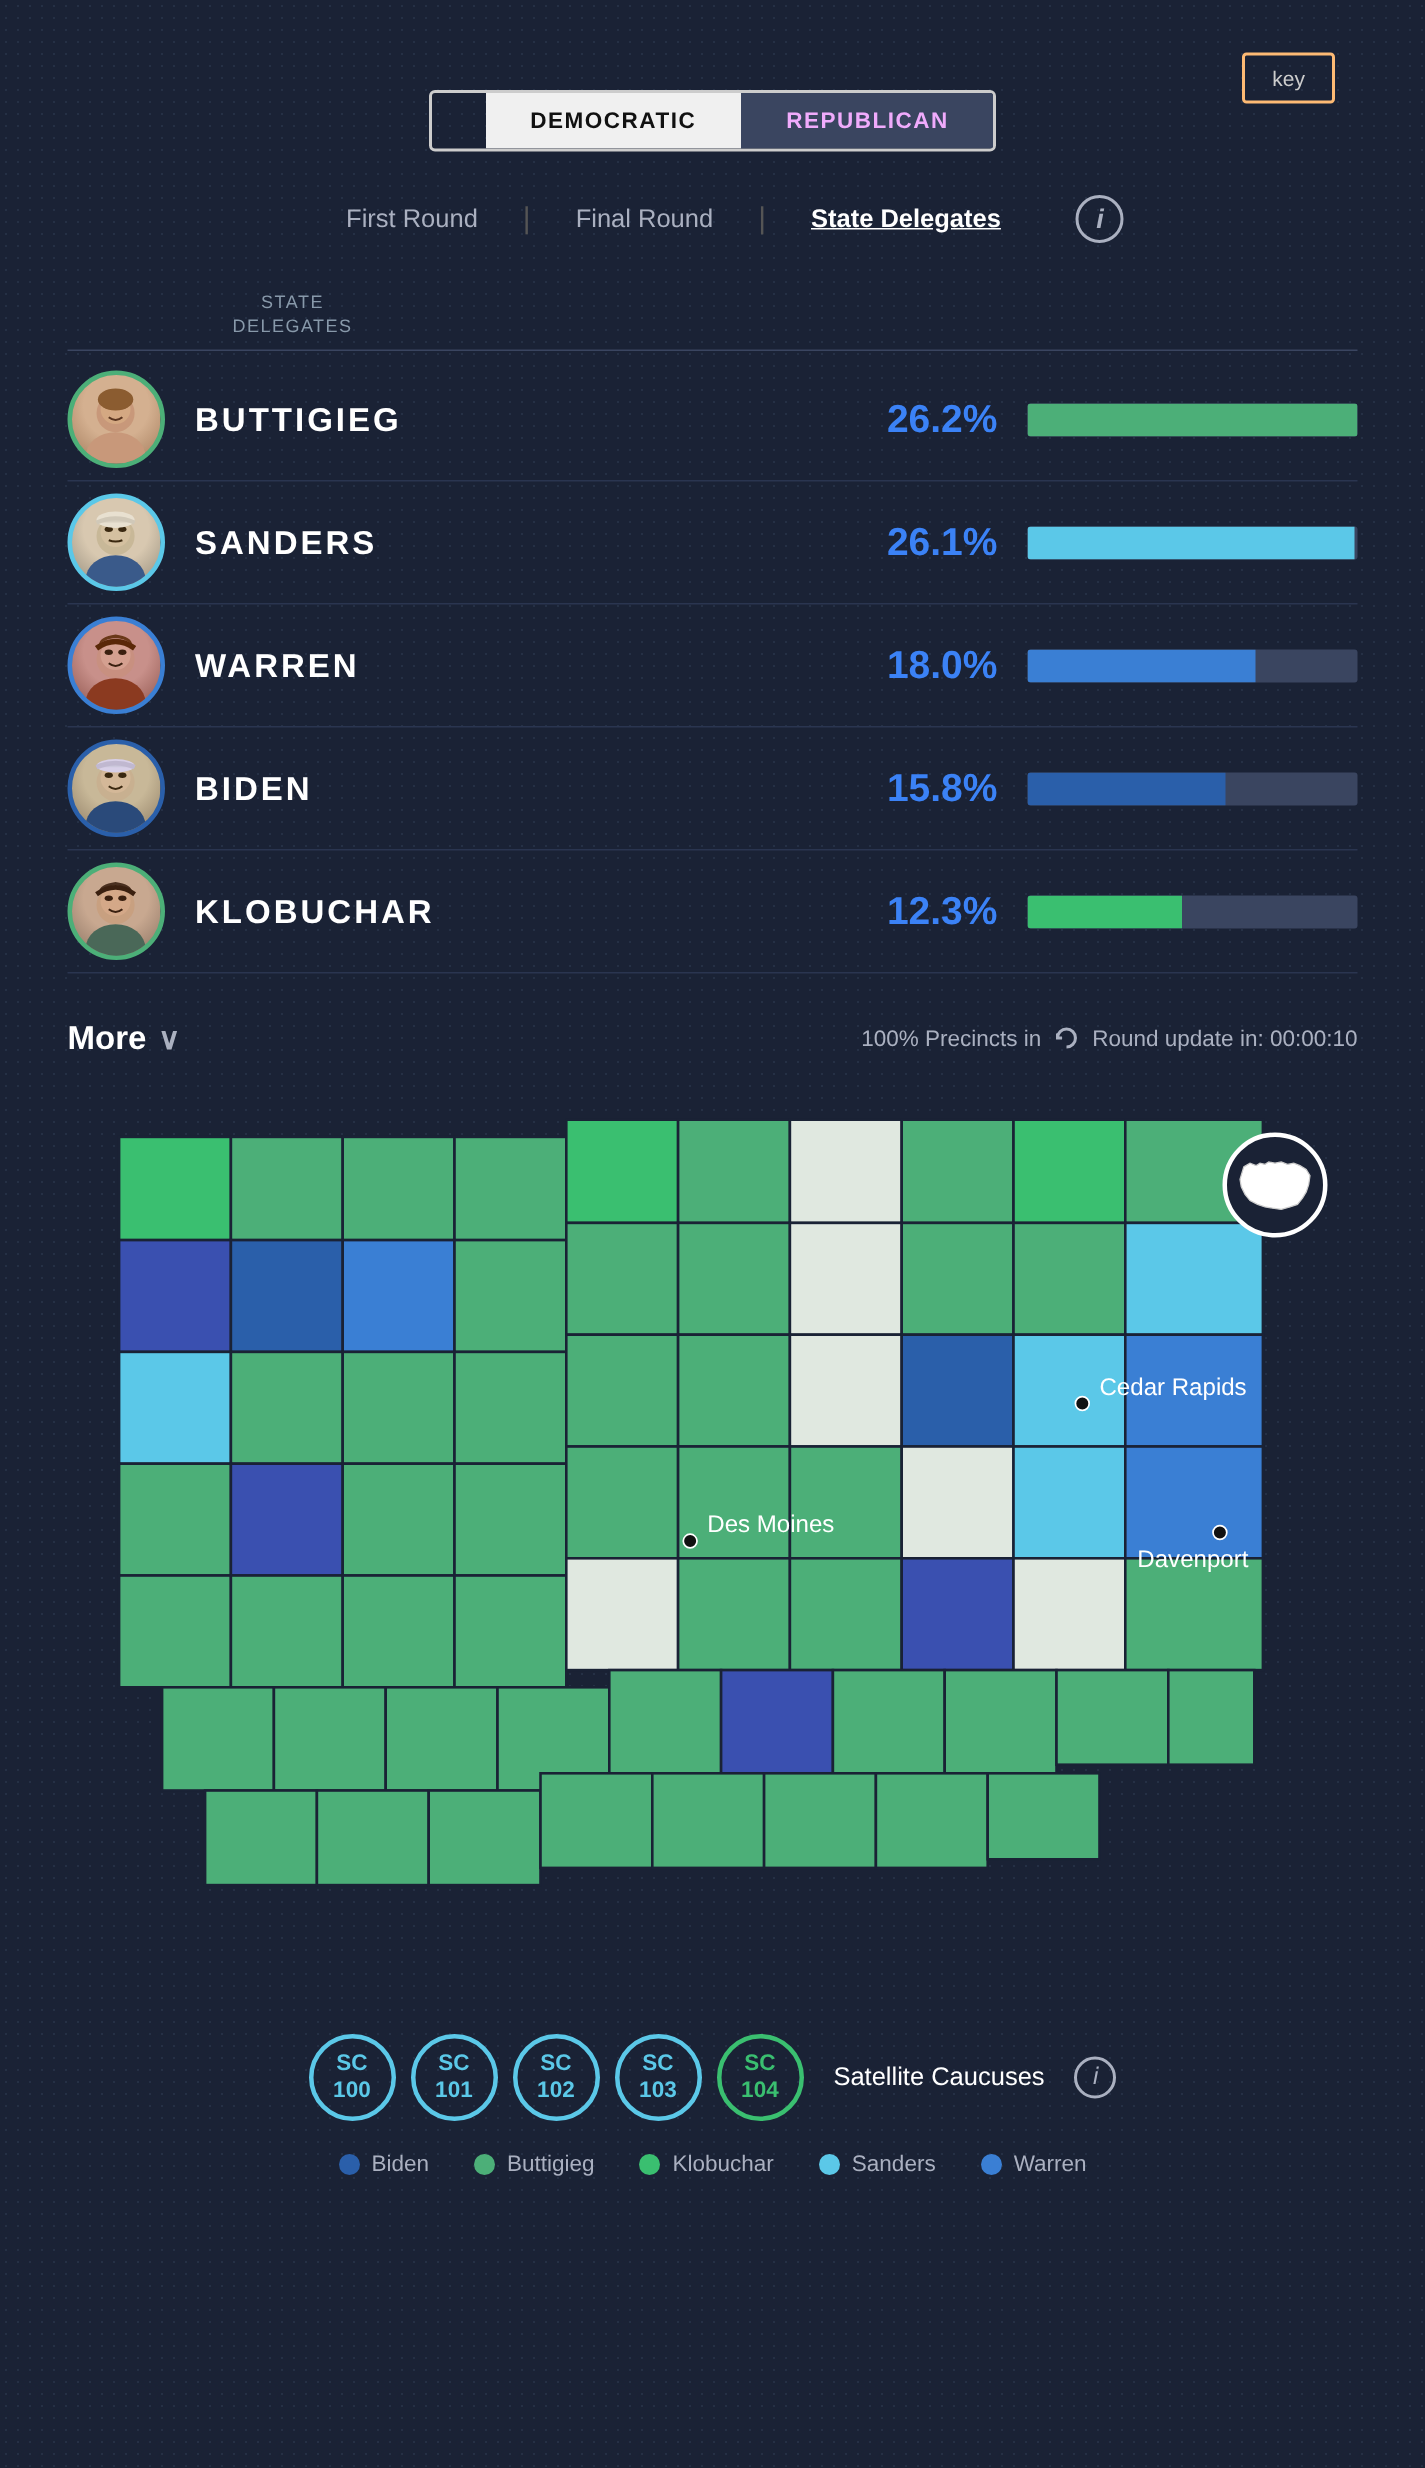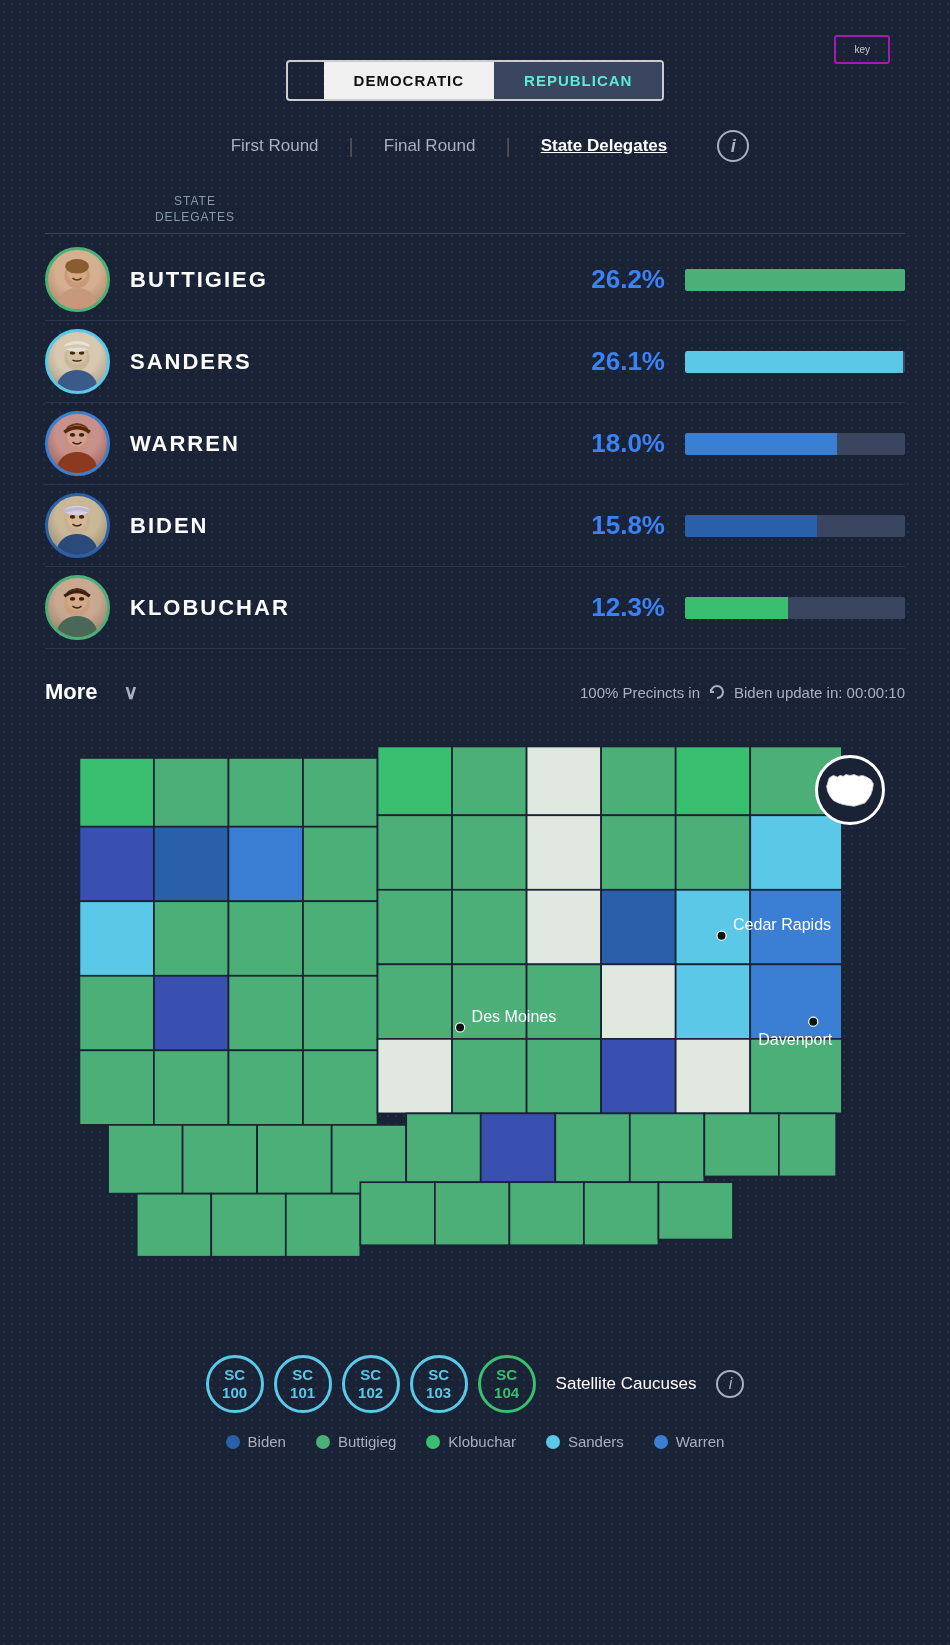--- a/index.html
+++ b/index.html
@@ -33,31 +33,31 @@
       cursor: pointer;
       border: none;
       letter-spacing: 1px;
     }
     .party-btn.active {
       background: #f0f0f0;
       color: #111;
     }
     .party-btn.inactive {
       background: #3a4560;
-      color: #5eead4;
+      color: #f0abfc;
     }
     .key-btn {
       position: absolute;
       right: 60px;
       top: 35px;
-      border: 2px solid #a21caf;
+      border: 2px solid #fdba74;
       background: transparent;
       color: #ccc;
       padding: 7px 18px;
-      font-size: 10px;
+      font-size: 14px;
       cursor: pointer;
       border-radius: 3px;
     }
 
     
     .round-tabs {
       display: flex;
       align-items: center;
       justify-content: center;
       gap: 0;
@@ -188,21 +188,21 @@
       display: flex;
       align-items: center;
       justify-content: space-between;
       width: 860px;
       margin: 20px auto;
       padding: 10px 0;
     }
     .more-btn {
       display: flex;
       align-items: center;
-      gap: 26px;
+      gap: 8px;
       background: transparent;
       border: none;
       color: #ffffff;
       font-size: 22px;
       cursor: pointer;
       font-weight: bold;
     }
     .chevron {
       font-size: 20px;
       color: #aab0c0;
@@ -464,21 +464,21 @@
   <button class="more-btn">
     <span>More</span>
     <span class="chevron">∨</span>
   </button>
   <div class="precincts-info">
     <span>100% Precincts in</span>
     <svg class="refresh-icon" viewBox="0 0 18 18" fill="none" stroke="#aab0c0" stroke-width="2">
       <path d="M3 9 A6 6 0 1 1 9 15"></path>
       <polyline points="3,6 3,9 6,9" fill="none"></polyline>
     </svg>
-    <span>Biden update in: 00:00:10</span>
+    <span>Round update in: 00:00:10</span>
   </div>
 </div>
 
 <div class="map-section">
   <div class="map-container">
     
     <div class="usa-icon">
       <svg viewBox="0 0 60 45" fill="white">
         <path d="M5,8 L10,5 L15,7 L18,5 L22,6 L25,4 L30,5 L35,4 L40,6 L45,5 L50,7 L55,10 L58,15 L57,22 L55,28 L52,33 L48,38 L42,40 L35,42 L28,41 L22,40 L16,38 L10,35 L6,30 L3,24 L2,18 Z" fill="#ffffff" stroke="#cccccc" stroke-width="1"></path>
       </svg>

